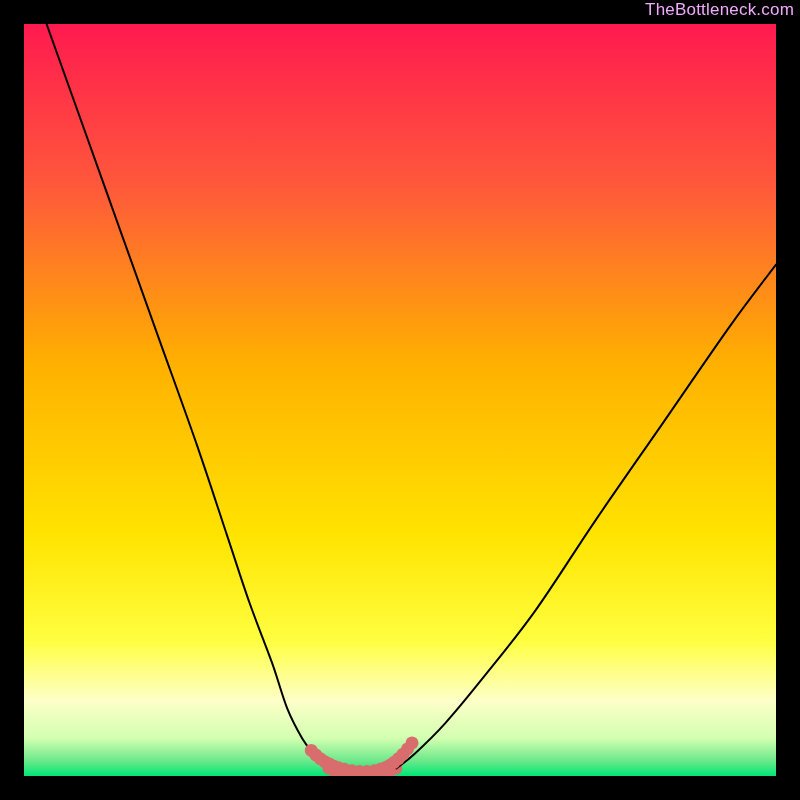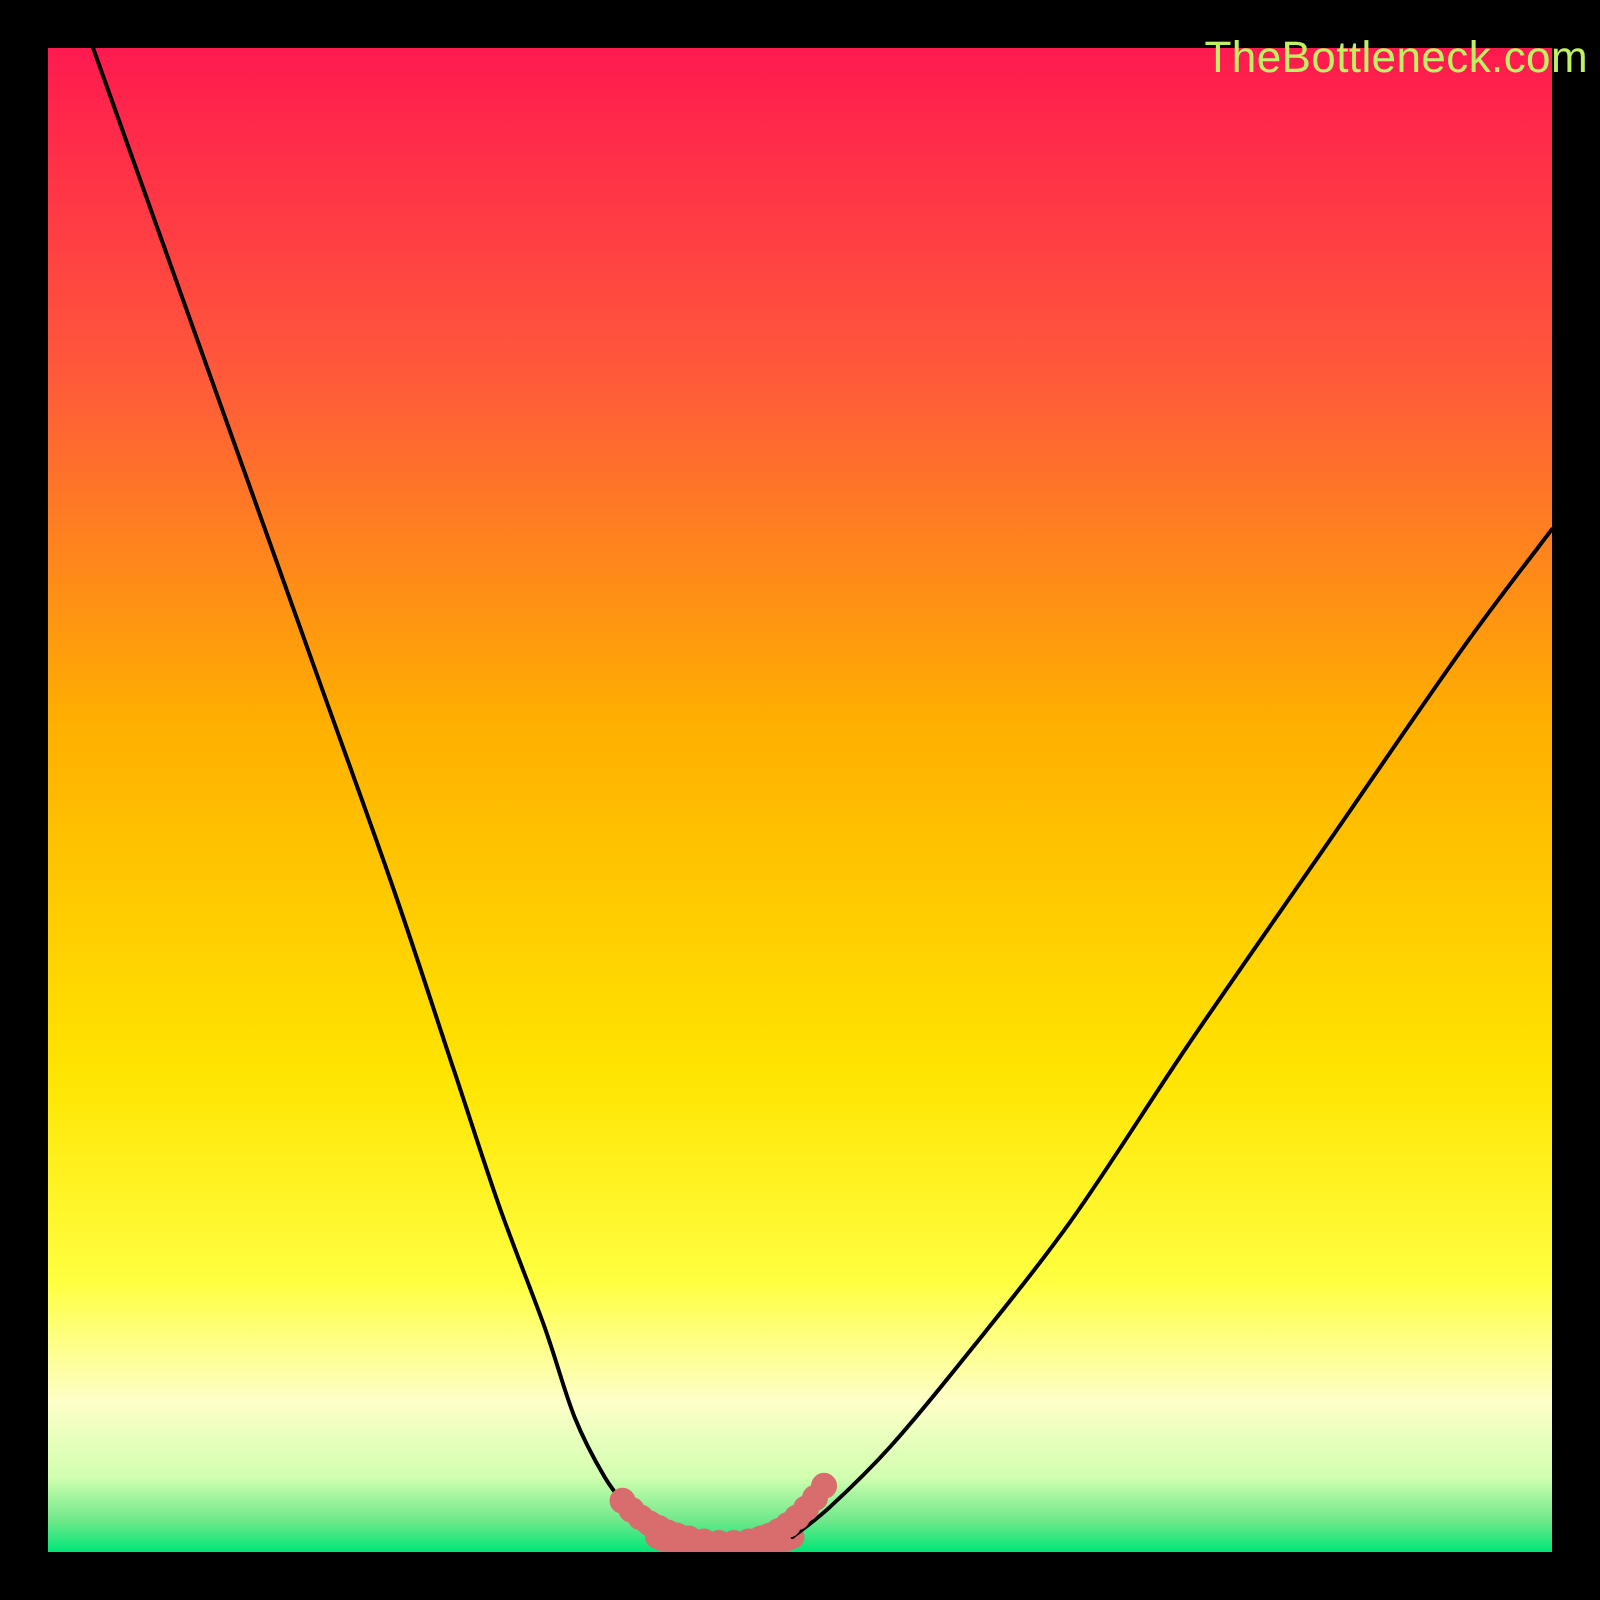--- a/index.html
+++ b/index.html
@@ -24,26 +24,26 @@
     width: 752px;
     height: 752px;
     overflow: hidden;
   }
   .gradient-bg {
     position: absolute;
     inset: 0;
   }
   .watermark {
     position: absolute;
-    top: 16px;
+    top: 0;
     right: 6px;
     font-family: Arial, Helvetica, sans-serif;
-    font-size: 22px;
+    font-size: 17px;
     font-weight: 500;
-    color: #bef264;
+    color: #f0abfc;
     letter-spacing: 0.2px;
     user-select: none;
   }
   svg.curves {
     position: absolute;
     inset: 0;
   }
   .markers circle {
     fill: #d96c6c;
   }

